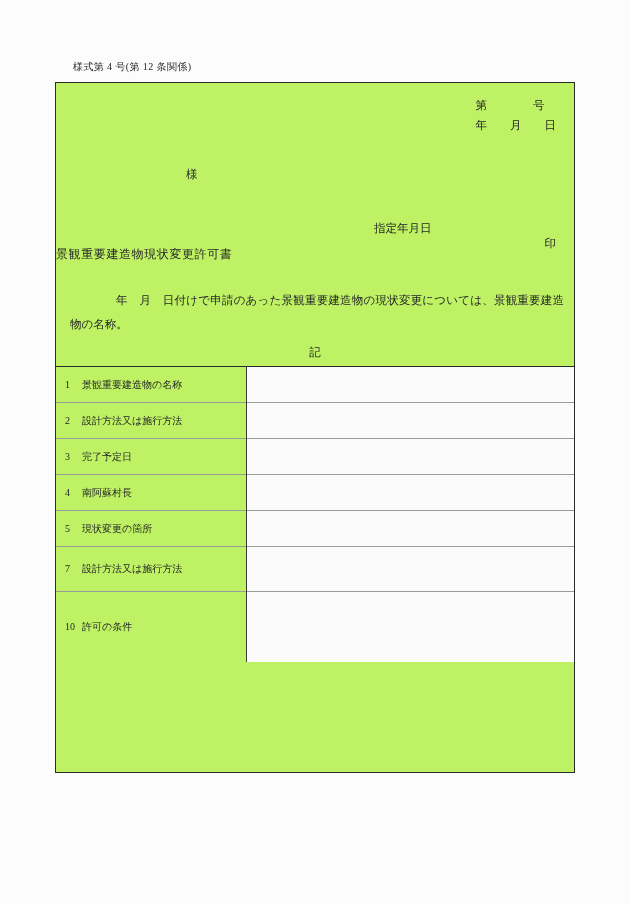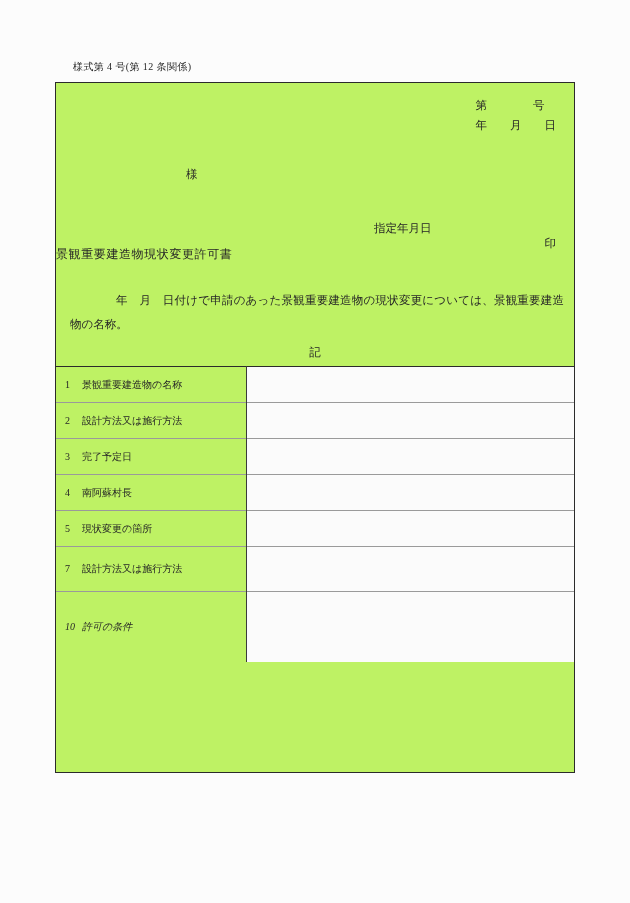--- a/index.html
+++ b/index.html
@@ -132,21 +132,21 @@
     border-right: 1.5px solid #3a3a3a;
     padding-left: 9px;
     box-sizing: border-box;
     white-space: pre;
   }
   .items-table td.value-cell {
     background: #fbfbfb;
   }
   .items-table tr.row-std td { height: 35px; }
   .items-table tr.row-tall td { height: 44px; }
-  .items-table tr.row-xtall td { height: 70px; font-style: italic; }
+  .items-table tr.row-xtall td { height: 70px; }
 
   .item-index {
     display: inline-block;
     min-width: 17px;
   }
 </style>
 </head>
 <body>
 
 <div>

